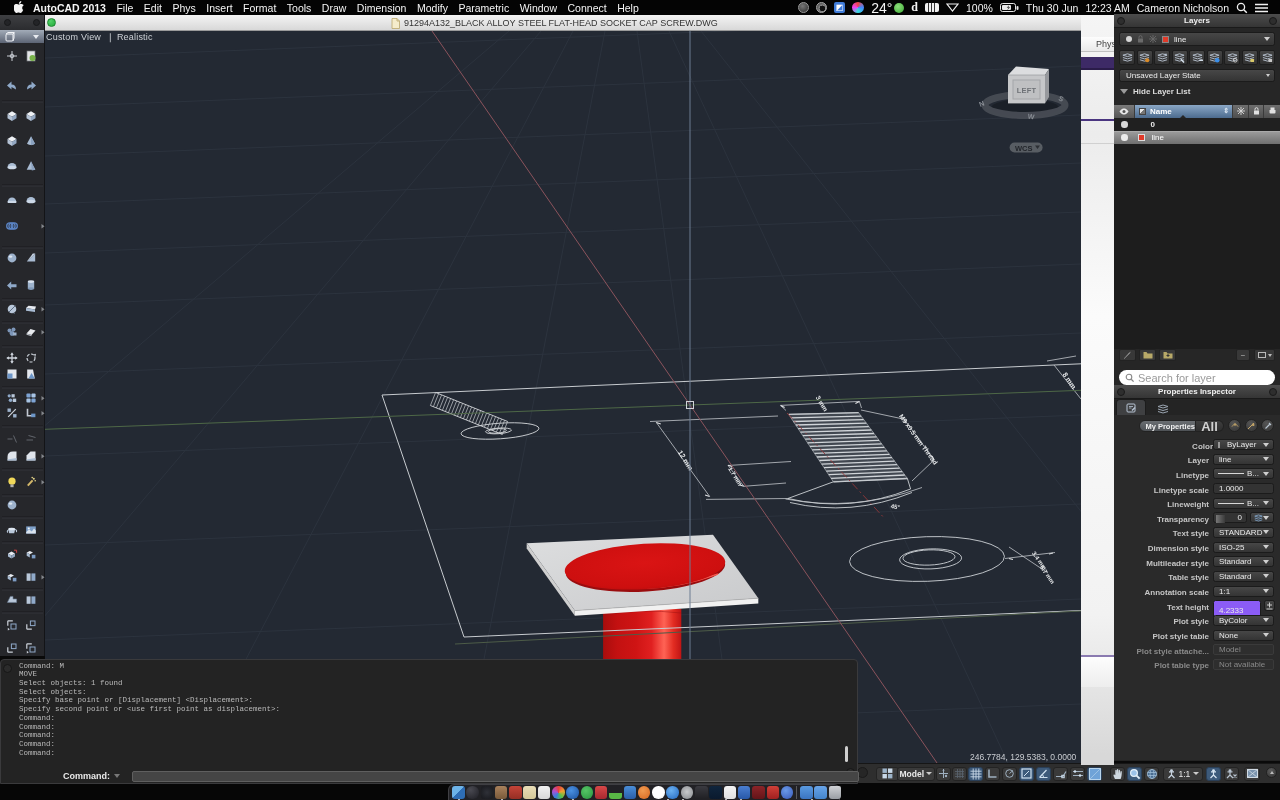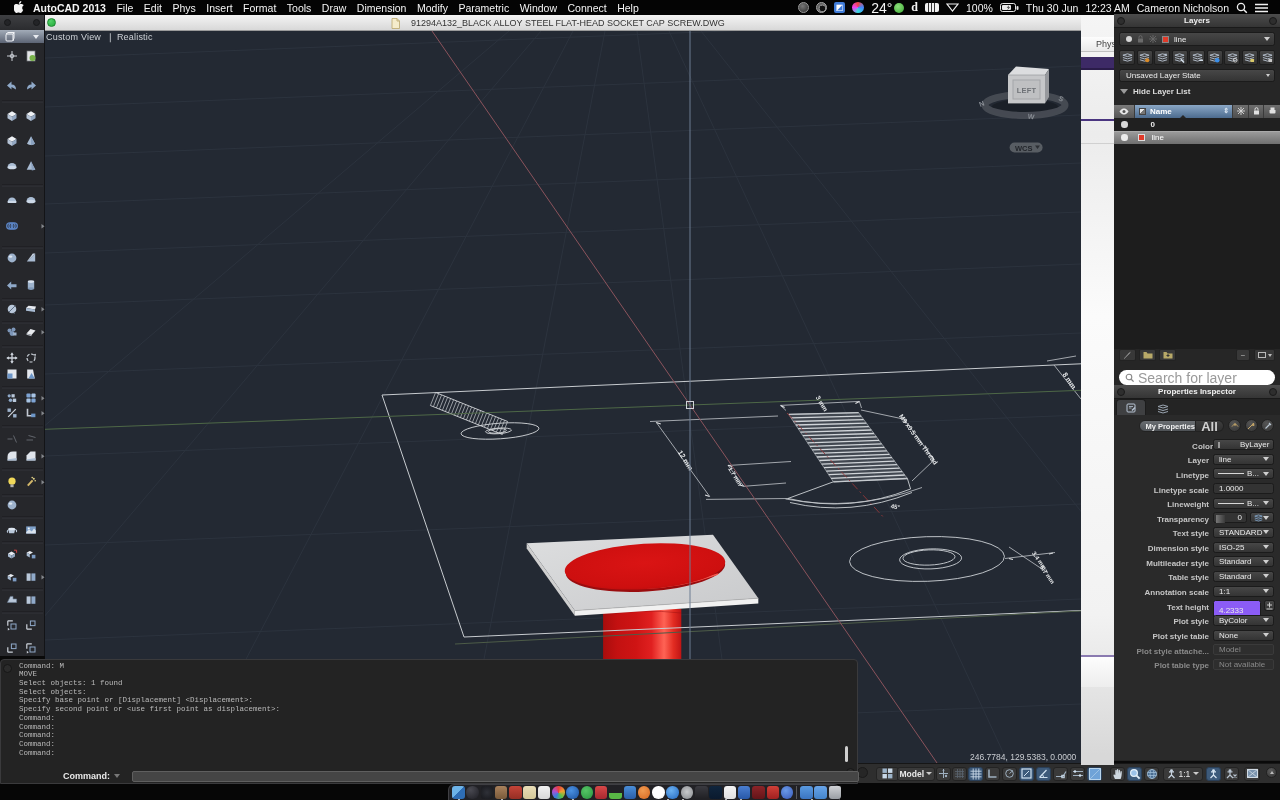--- a/index.html
+++ b/index.html
@@ -3,21 +3,21 @@
 *{margin:0;padding:0;box-sizing:border-box}
 html,body{width:1280px;height:800px;overflow:hidden;background:#000;font-family:"Liberation Sans",sans-serif}
 #root{position:relative;width:1280px;height:800px;background:#0a0a0a}
 
 #menubar{position:absolute;left:0;top:0;width:1280px;height:15px;background:#040404;color:#f4f4f4;font-size:10.5px;display:flex;align-items:center}
 #menubar .l{display:flex;align-items:center;gap:10.5px;padding-left:13.5px;white-space:nowrap}
 #menubar .r{margin-left:auto;display:flex;align-items:center;gap:7px;padding-right:12px;white-space:nowrap;font-size:10.5px}
 #menubar b{font-weight:bold}
 
 #titlebar{position:absolute;left:0;top:15px;width:1280px;height:16px;background:linear-gradient(#f4f4f4,#d8d8d8);border-bottom:1px solid #9a9a9a;color:#3a3a3a;font-size:9px}
-#titlebar .t{position:absolute;left:391px;top:2.5px;display:flex;align-items:center;gap:11px;font-weight:400;color:#333}
+#titlebar .t{position:absolute;left:391px;top:2.5px;display:flex;align-items:center;gap:4px;font-weight:400;color:#333}
 .greendot{position:absolute;left:46.5px;top:3px;width:9px;height:9px;border-radius:50%;background:radial-gradient(circle at 35% 30%,#52d268,#24a83a);border:1px solid #1c8a30}
 
 #canvas{position:absolute;left:45px;top:31px;width:1036px;height:732px;background:#232933;overflow:hidden}
 .vplabel{position:absolute;left:1px;top:1px;font-size:9px;color:#cdd1d6;letter-spacing:.2px}
 .coords{position:absolute;left:925px;top:721px;font-size:8.5px;color:#c9ccd1}
 
 #toolbar{position:absolute;left:0;top:15px;width:45px;height:641px;background:#26272b;border-right:1px solid #131417}
 #tbhead1{height:15px;background:linear-gradient(#3e3f42,#2b2c2f);display:flex;align-items:center;justify-content:space-between;padding:0 4px}
 #tbhead1 .c{width:7px;height:7px;border-radius:50%;background:#232427;border:1px solid #17181a}
 #tbhead2{height:13px;background:linear-gradient(#a2abb8,#5c6474);display:flex;align-items:center;justify-content:space-between;padding:0 5px}
@@ -838,21 +838,21 @@
   <div style="position:absolute;right:30px;top:321px;width:14px;height:12px;background:#383838;border:1px solid #222;border-radius:2px;color:#bbb;text-align:center;line-height:11px">−</div>
   <div style="position:absolute;right:5px;top:321px;width:21px;height:12px;background:#383838;border:1px solid #222;border-radius:2px;display:flex;align-items:center;justify-content:center;gap:2px">
           <span style="width:8px;height:6px;border:1px solid #bbb"></span>
           <span style="width:0;height:0;border-left:2.5px solid transparent;border-right:2.5px solid transparent;border-top:3px solid #bbb"></span>
         </div>
   <div style="position:absolute;left:5px;top:342px;width:156px;height:15px;background:#fff;border-radius:8px;display:flex;align-items:center;padding-left:6px;gap:3px">
           <svg width="10" height="10" viewBox="0 0 10 10">
             <circle cx="4" cy="4" r="2.8" fill="none" stroke="#888" stroke-width="1.1"></circle>
             <path d="M6.2 6.2l2.4 2.4" stroke="#888" stroke-width="1.3"></path>
           </svg>
-          <span style="color:#9a9a9a;font-size:14px">Search for layer</span>
+          <span style="color:#9a9a9a;font-size:11px">Search for layer</span>
         </div>
  </div>
 
  <div class="ptitle"><span class="c" style="left:3px"></span>Properties Inspector<span class="c" style="right:3px"></span></div>
  <div style="position:relative;height:361px;background:#2a2a2a">
   <div style="position:absolute;left:0;top:0;width:166px;height:16px;background:#242424"></div>
   <div style="position:absolute;left:2px;top:0;width:30px;height:16px;background:#3f4042;border:1px solid #1c1c1c;border-bottom:none;border-radius:4px 4px 0 0;display:flex;align-items:center;justify-content:center">
           <svg width="10" height="10" viewBox="0 0 10 10">
             <rect x="1" y="1" width="8" height="8" rx="1" fill="none" stroke="#b8c4d4" stroke-width="1"></rect>
             <path d="M3 3.5h4M3 5h2.5" stroke="#b8c4d4" stroke-width="0.8"></path>
@@ -878,21 +878,21 @@
           <svg width="8" height="8" viewBox="0 0 8 8">
             <path d="M1 7L5 3M5 3l1.5-2 .5 2.5-2-.5z" stroke="#c8a868" stroke-width="1" fill="#c8a868"></path>
           </svg>
         </span>
   <span style="position:absolute;left:147px;top:20px;width:13px;height:13px;border-radius:50%;background:radial-gradient(circle at 40% 30%,#555,#333);border:1px solid #222;display:inline-flex;align-items:center;justify-content:center;z-index:2">
           <svg width="8" height="8" viewBox="0 0 8 8">
             <path d="M1.5 6.5L6 2M5 1l2 2" stroke="#b8c4d0" stroke-width="1.2" fill="none"></path>
           </svg>
         </span>
   <div class="plabel" style="left:4px;top:42.5px">Color</div>
-        <div class="pfield" style="position:absolute;left:99px;top:40.0px;width:61px;height:11px;padding-left:4px;gap:20px">
+        <div class="pfield" style="position:absolute;left:99px;top:40.0px;width:61px;height:11px;padding-left:4px;gap:7px">
           <span style="width:6px;height:6px;background:#e03a2a;border:0.5px solid #999"></span>
           <span>ByLayer</span>
           <span class="parrow"></span>
         </div>
 <div class="plabel" style="left:0px;top:57.1px">Layer</div>
         <div class="pfield" style="position:absolute;left:99px;top:54.6px;width:61px;height:11px;padding-left:5px">line<span class="parrow"></span></div>
 <div class="plabel" style="left:0px;top:71.8px">Linetype</div>
         <div class="pfield" style="position:absolute;left:99px;top:69.3px;width:61px;height:11px;padding-left:4px;gap:3px">
           <span style="width:26px;height:1px;background:#d8d8d8"></span>
           <span>B...</span>

